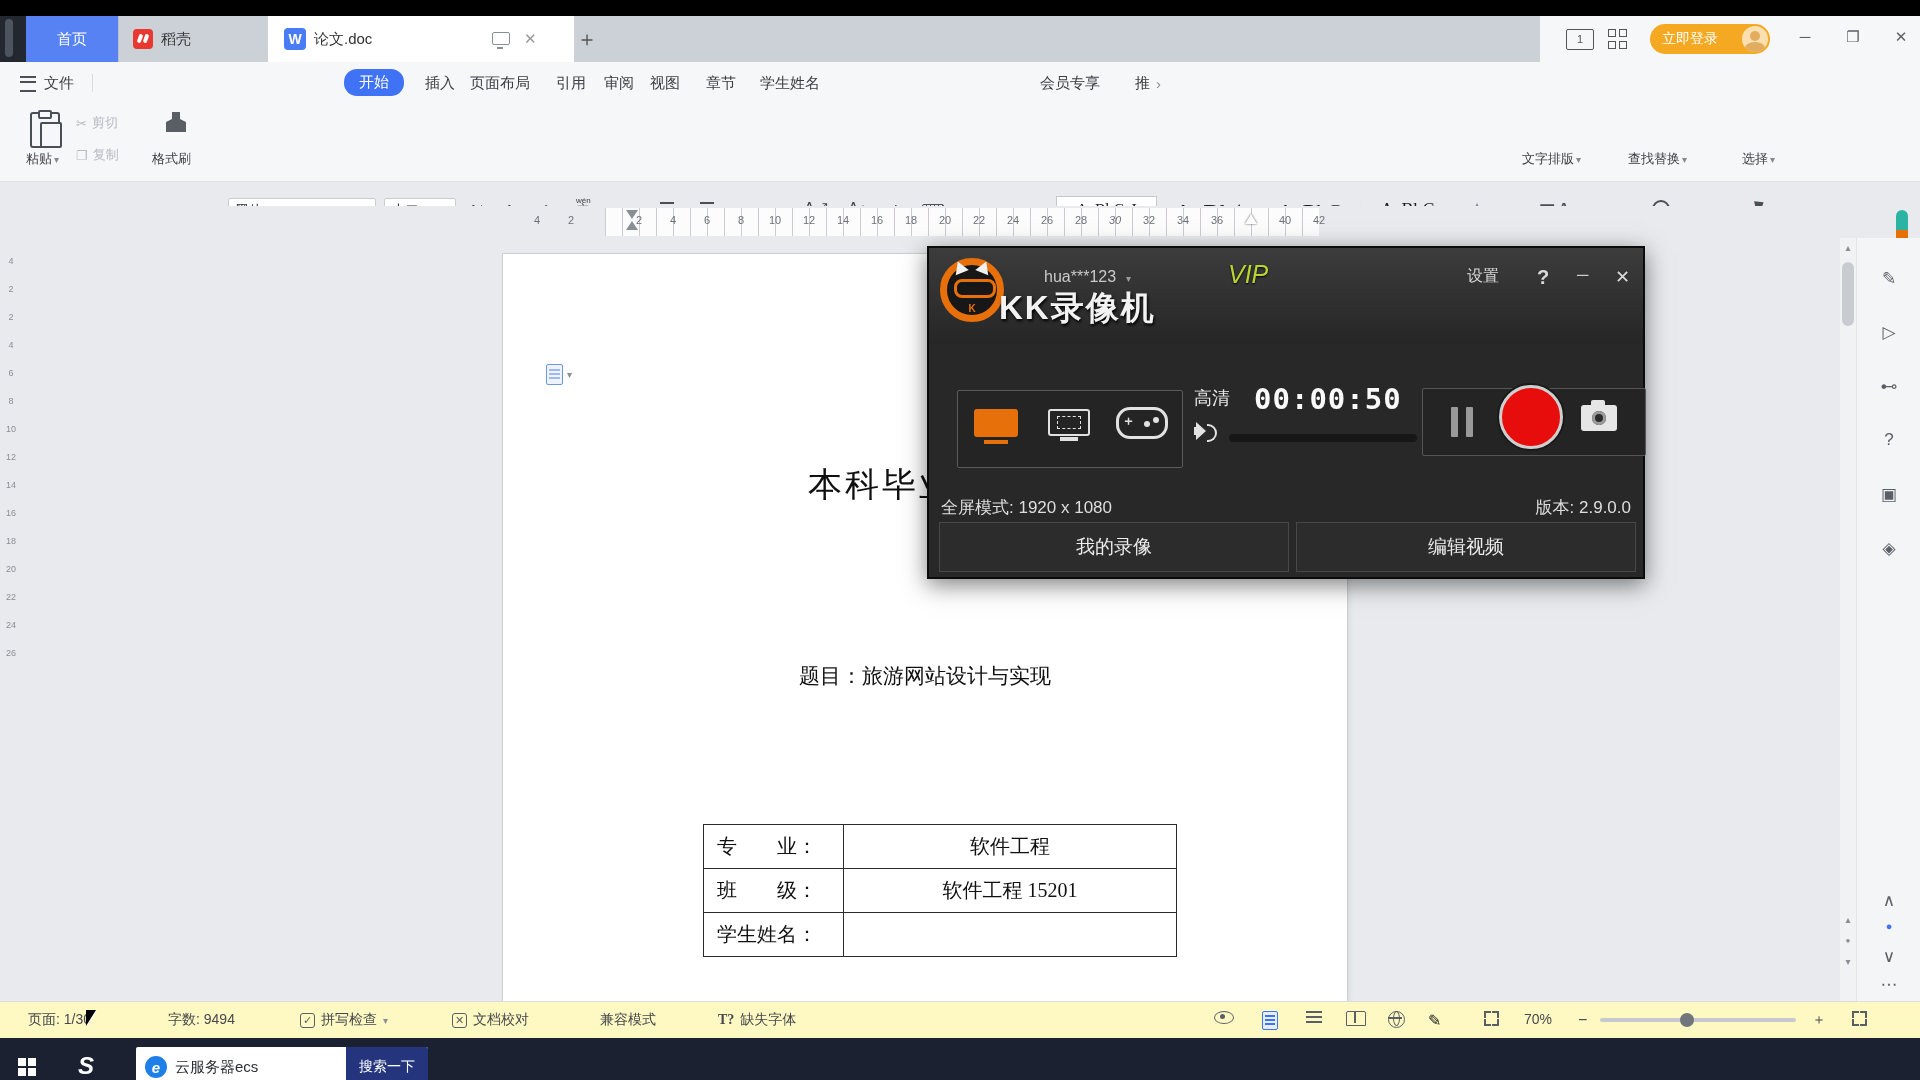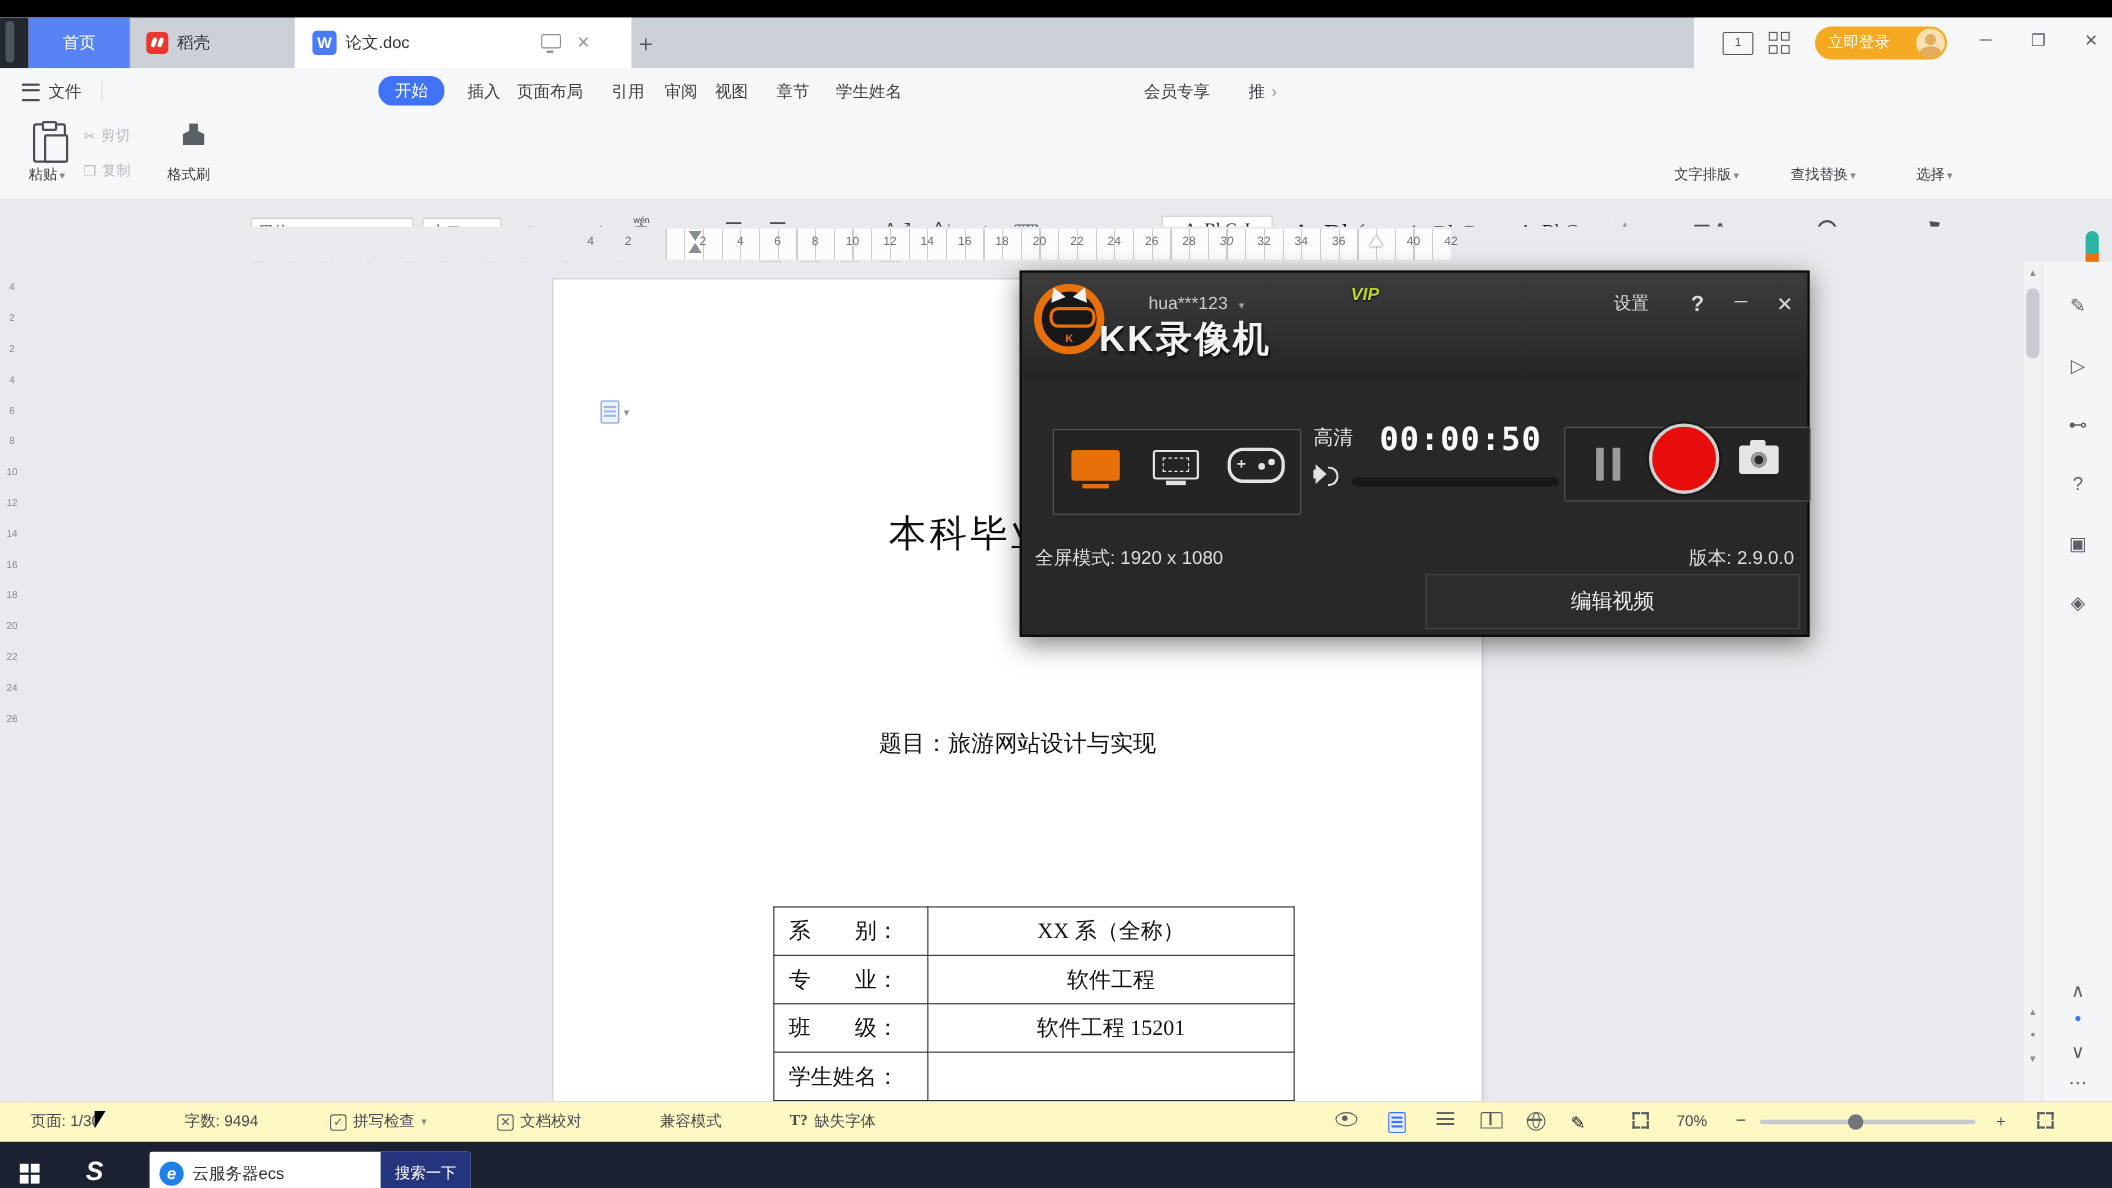--- a/index.html
+++ b/index.html
@@ -114,21 +114,21 @@
   
   .kk{position:absolute;left:927px;top:230px;width:718px;height:333px;background:#282828;border:2px solid #0c0c0c;box-sizing:border-box;box-shadow:0 6px 22px rgba(0,0,0,.5);}
   .kk-head{position:absolute;left:0;top:0;right:0;height:96px;background:linear-gradient(#3c3c3c,#262626);}
   .kk-logo{position:absolute;left:11px;top:10px;width:64px;height:64px;border-radius:50%;background:#171717;border:7px solid #e8700a;box-sizing:border-box;}
   .kk-logo .ear{position:absolute;top:-4px;width:0;height:0;border-left:7px solid transparent;border-right:7px solid transparent;border-bottom:12px solid #f2f2f2;}
   .kk-logo .e1{left:6px;transform:rotate(-22deg);} .kk-logo .e2{right:6px;transform:rotate(22deg);}
   .kk-logo .gl{position:absolute;left:7px;top:14px;width:36px;height:13px;border:3px solid #e8700a;border-radius:8px;}
   .kk-logo .k{position:absolute;left:0;right:0;bottom:1px;text-align:center;color:#e8700a;font-size:10px;font-weight:bold;}
   .kk-user{position:absolute;left:115px;top:20px;color:#c9c9c9;font-size:16px;}
   .kk-user .cv{color:#9a9a9a;font-size:10px;margin-left:10px;}
-  .kk-vip{position:absolute;left:299px;top:12px;color:#b9d630;font-size:16px;font-weight:bold;font-style:italic;text-shadow:0 1px 2px #000;}
+  .kk-vip{position:absolute;left:299px;top:12px;color:#b9d630;font-size:25px;font-weight:normal;font-style:italic;text-shadow:0 1px 2px #000;}
   .kk-hbtn{position:absolute;top:18px;color:#d8d8d8;font-size:16px;}
   .kk-title{position:absolute;left:70px;top:38px;color:#f2f2f2;font-size:33px;font-weight:bold;letter-spacing:2px;text-shadow:1px 2px 3px #000;}
   .modebox{position:absolute;left:28px;top:142px;width:224px;height:76px;border:1px solid #5a5a5a;border-radius:2px;background:#242424;}
   .mon-full{position:absolute;left:16px;top:18px;width:44px;height:28px;background:#e8700a;border-radius:3px;}
   .mon-full::after{content:"";position:absolute;left:10px;bottom:-7px;width:24px;height:4px;background:#e8700a;}
   .mon-reg{position:absolute;left:90px;top:18px;width:42px;height:27px;border:2px solid #e2e2e2;border-radius:3px;box-sizing:border-box;}
   .mon-reg::before{content:"";position:absolute;left:7px;top:5px;right:7px;bottom:5px;border:1.5px dashed #e2e2e2;}
   .mon-reg::after{content:"";position:absolute;left:10px;bottom:-7px;width:18px;height:4px;background:#e2e2e2;}
   .gpad{position:absolute;left:158px;top:16px;width:52px;height:32px;border:3px solid #e2e2e2;border-radius:14px;box-sizing:border-box;}
   .gpad::before{content:"＋";position:absolute;left:3px;top:2px;color:#e2e2e2;font-size:13px;font-weight:bold;}
@@ -458,24 +458,20 @@
   <div class="docarea">
     <div class="page">
       <div class="pg-widget">
         <span class="d"></span>
         <span style="color:#8a8f96;font-size:10px;">▾</span>
       </div>
       <div class="doc-title">本科毕业</div>
       <div class="doc-subject">题目：旅游网站设计与实现</div>
       <table class="doc-table">
         <tbody>
-            <tr>
-          <td class="l">系　　别：</td>
-          <td class="v">XX 系（全称）</td>
-        </tr>
         <tr>
           <td class="l">专　　业：</td>
           <td class="v">软件工程</td>
         </tr>
         <tr>
           <td class="l">班　　级：</td>
           <td class="v">软件工程 15201</td>
         </tr>
         <tr>
           <td class="l">学生姓名：</td>
@@ -539,20 +535,21 @@
     <div class="recbox">
       <div class="pausebtn">
           <i></i>
           <i></i>
         </div>
       <div class="recbtn"></div>
       <div class="cambtn"></div>
     </div>
     <div class="kk-info" style="left:12px;">全屏模式: 1920 x 1080</div>
     <div class="kk-info" style="right:12px;">版本: 2.9.0.0</div>
+    <div class="kk-btn" style="left:10px;width:350px;">我的录像</div>
     <div class="kk-btn" style="left:367px;width:340px;">编辑视频</div>
   </div>
 
   <div class="statusbar">
     <div class="st" style="left:28px;">页面: 1/30</div>
     <div class="st" style="left:168px;">字数: 9494</div>
     <div class="st" style="left:300px;">
       <span class="chk">✓</span>
       <span>拼写检查</span>
       <span style="color:#8a8f96;font-size:10px;">▾</span>

